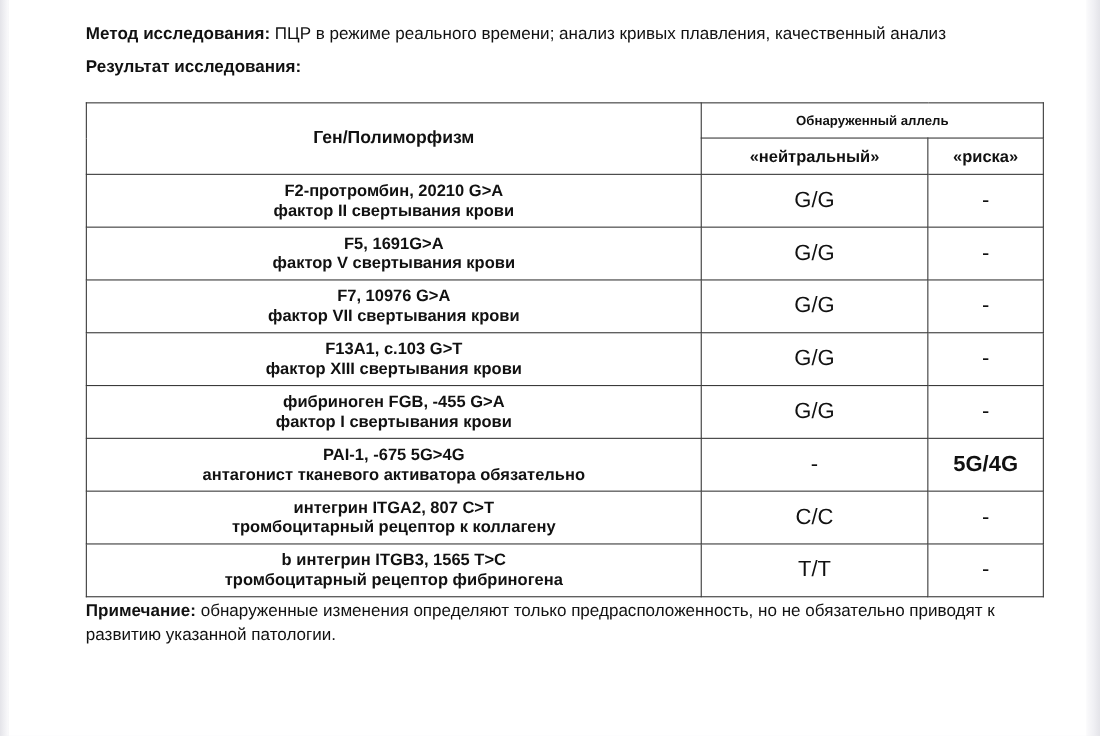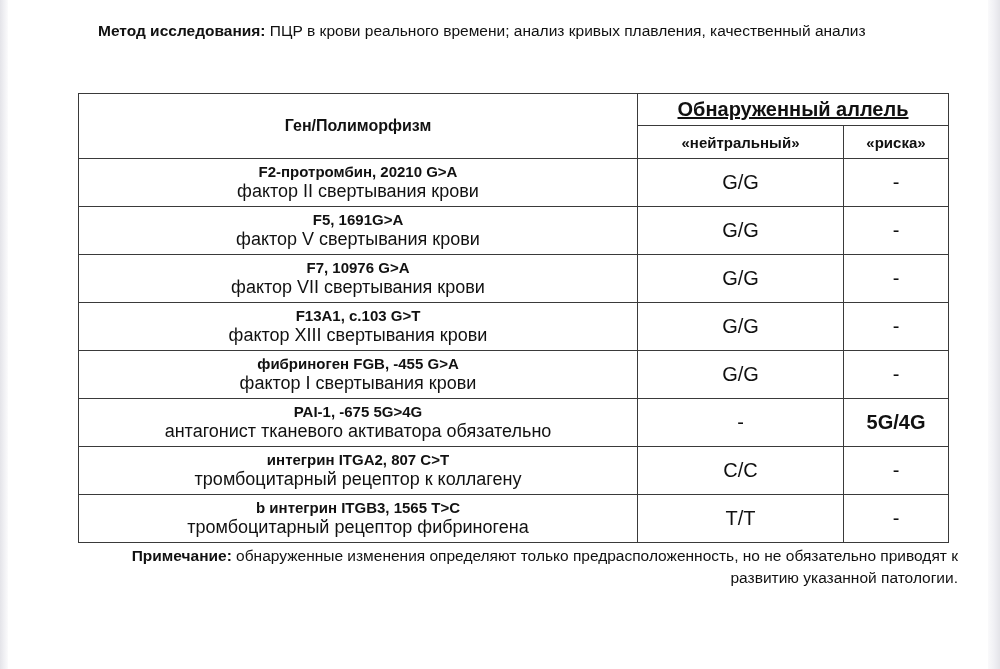--- a/index.html
+++ b/index.html
@@ -43,21 +43,21 @@
     position: absolute;
     left: 70px;
     width: 880px;
     font-size: 15.5px;
     line-height: 1.2;
     color: #111111;
     white-space: nowrap;
   }
   #intro-method { top: 22px; }
   #intro-result { top: 52px; }
-  .lbl-bold { font-weight: bold; margin-left: 20px; }
+  .lbl-bold { font-weight: bold; }
 
   
   #results-table {
     position: absolute;
     left: 70px;
     top: 93px;
     width: 870px;
     border-collapse: collapse;
     table-layout: fixed;
     background: #ffffff;
@@ -73,78 +73,79 @@
   col.c-gene  { width: 559px; }
   col.c-neut  { width: 206px; }
   col.c-risk  { width: 105px; }
 
   th.head-gene {
     font-size: 16px;
     font-weight: bold;
     height: 65px;
   }
   th.head-allele {
-    font-size: 20px;
+    font-size: 12px;
     font-weight: bold;
     height: 32px;
-    text-decoration: underline;
   }
   th.head-sub {
     font-size: 15px;
     font-weight: bold;
     height: 33px;
   }
 
   td.gene-cell {
     height: 48px;
     padding: 3px 8px;
     line-height: 1.18;
   }
   .gene-name {
     display: block;
     font-size: 15px;
     font-weight: bold;
   }
   .gene-desc {
     display: block;
-    font-size: 18px;
-    font-weight: normal;
+    font-size: 15px;
+    font-weight: bold;
   }
   td.allele-cell {
     font-size: 20px;
     font-weight: normal;
     height: 48px;
   }
   td.allele-cell.is-risk-hit {
     font-weight: bold;
   }
 
   
   #note {
     position: absolute;
     left: 70px;
     top: 545px;
     width: 880px;
     font-size: 15.5px;
     line-height: 1.45;
     color: #111111;
-    text-align: right;
   }
 </style>
 </head>
 <body>
 
 <div id="edge-left"></div>
 
 <div id="page">
 
   <div class="intro" id="intro-method">
-    <span class="lbl-bold">Метод исследования:</span><span> ПЦР в крови реального времени; анализ кривых плавления, качественный анализ</span>
+    <span class="lbl-bold">Метод исследования:</span><span> ПЦР в режиме реального времени; анализ кривых плавления, качественный анализ</span>
   </div>
 
+  <div class="intro" id="intro-result">
+    <span class="lbl-bold">Результат исследования:</span>
+  </div>
 
   <table id="results-table">
     <colgroup>
       <col class="c-gene">
       <col class="c-neut">
       <col class="c-risk">
     </colgroup>
     <thead>
       <tr>
         <th class="head-gene" rowspan="2">Ген/Полиморфизм</th>

